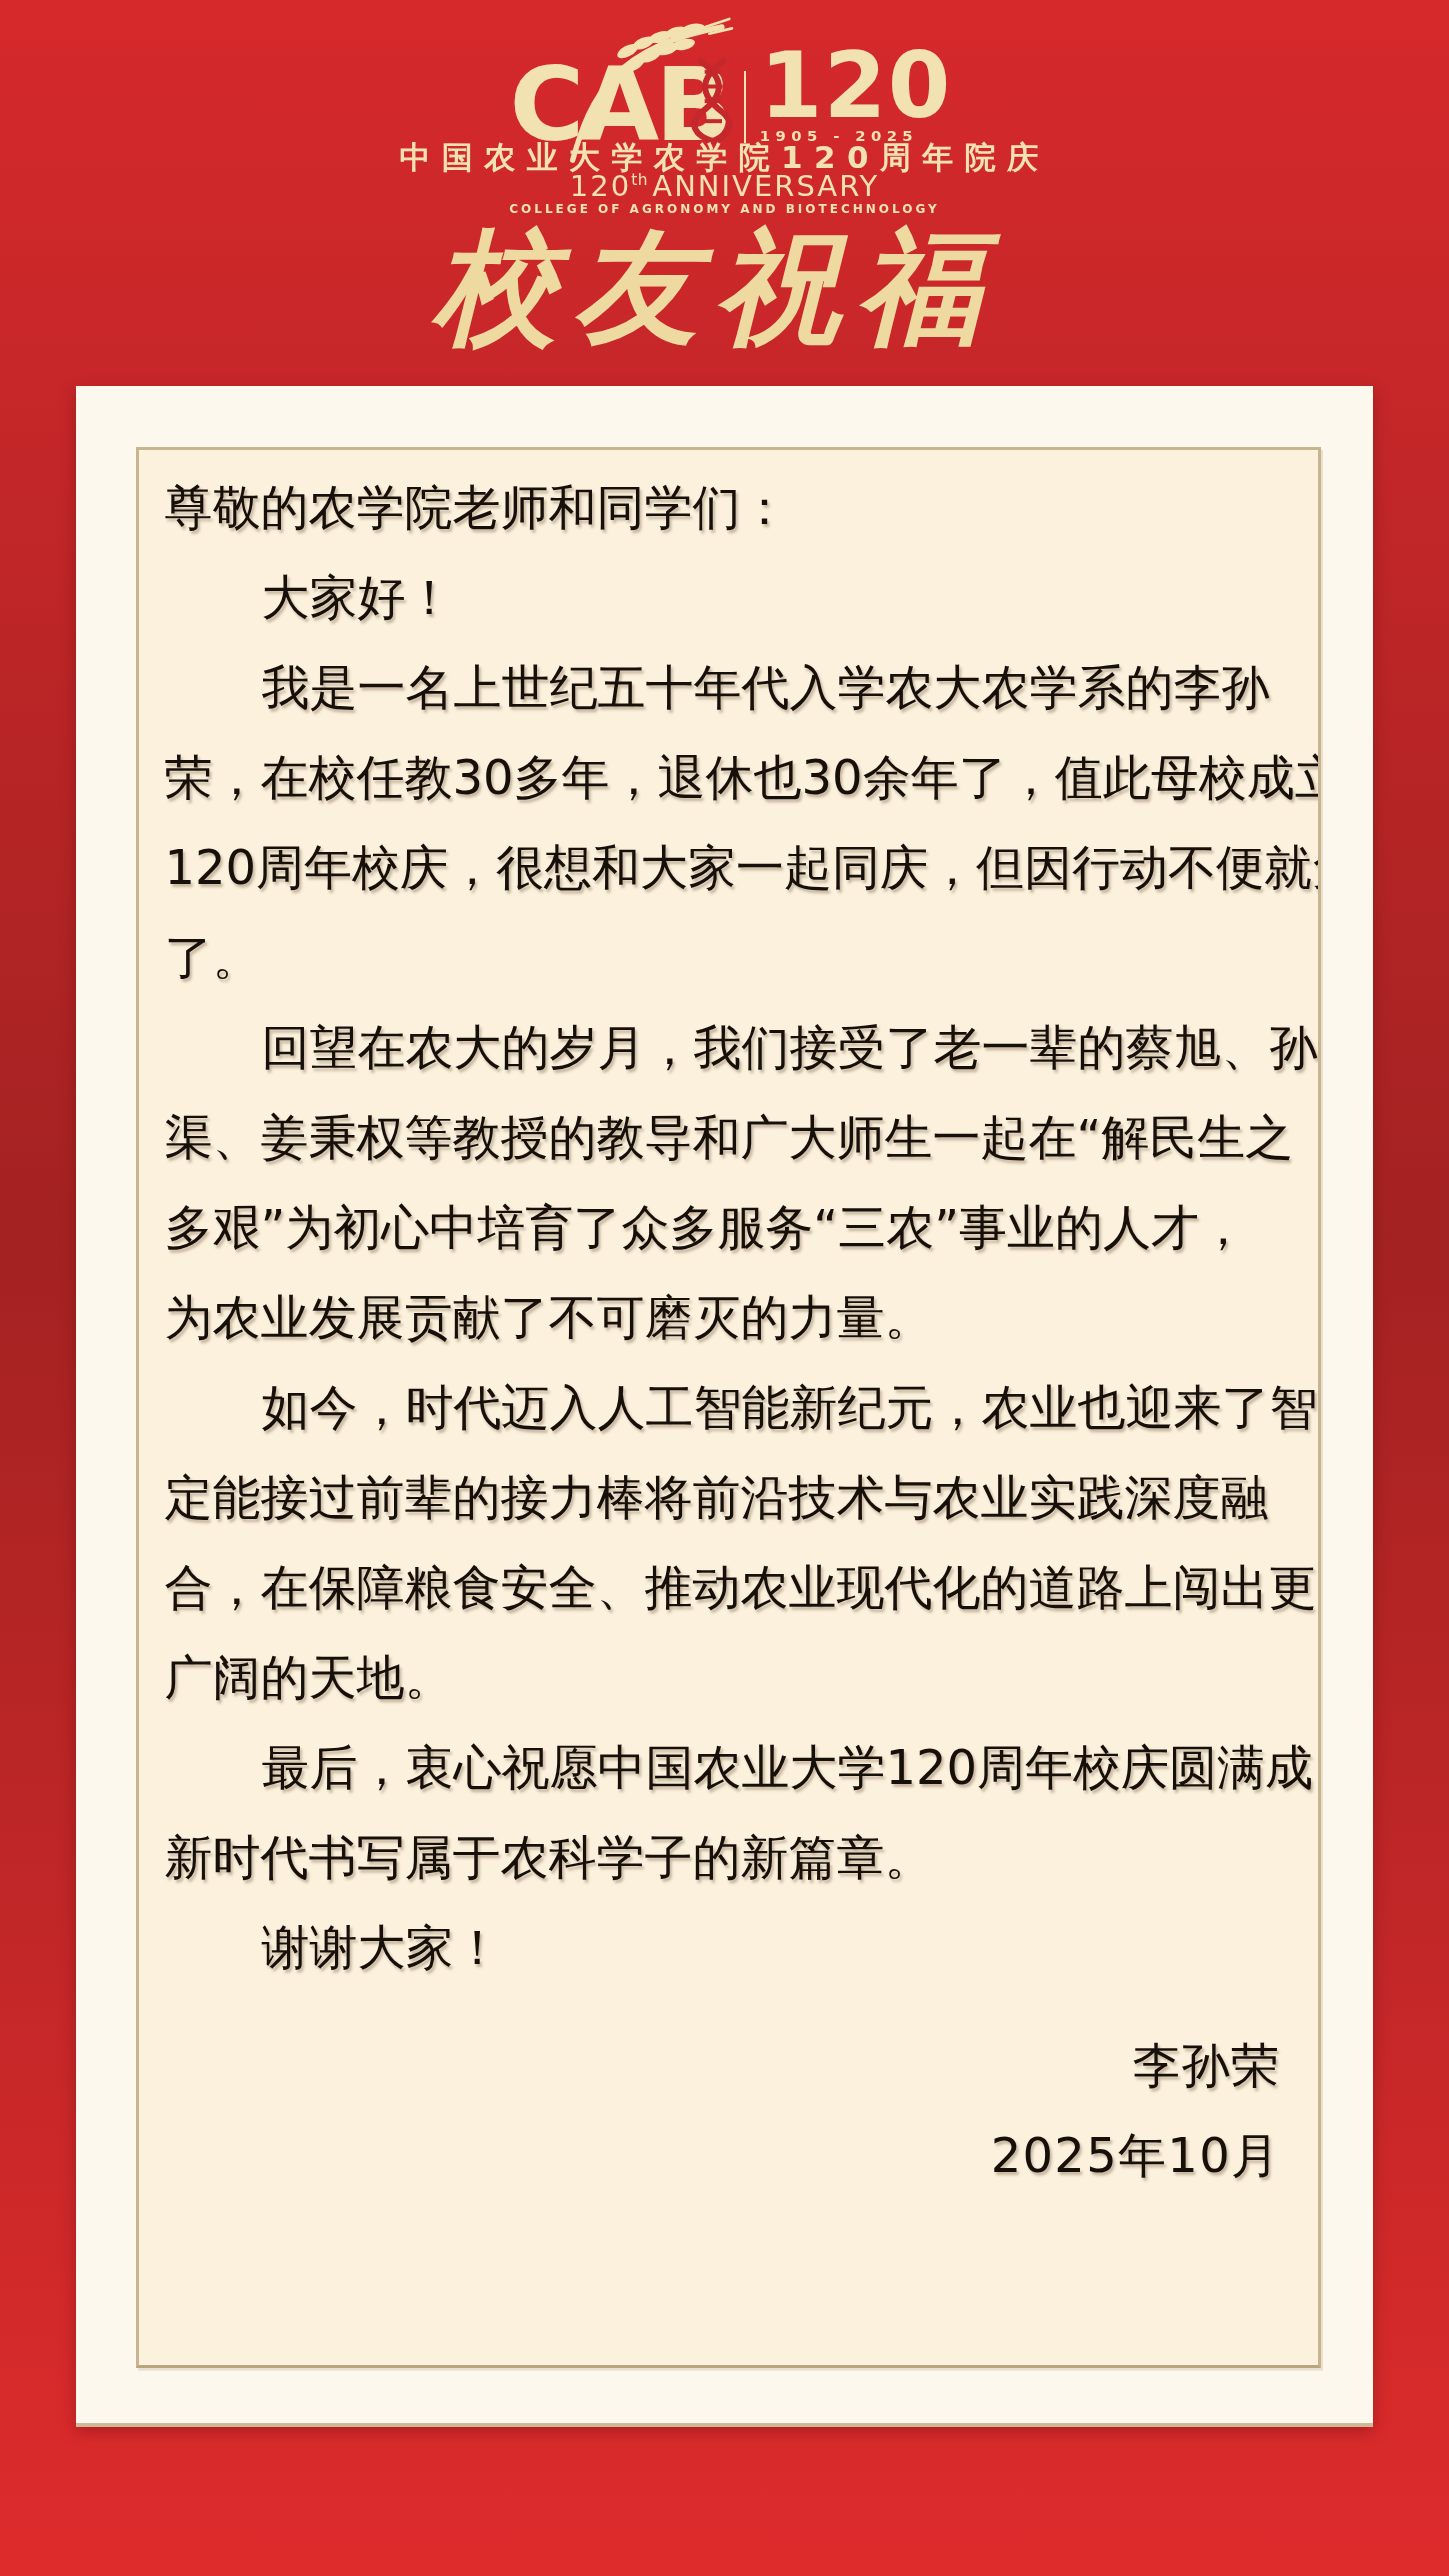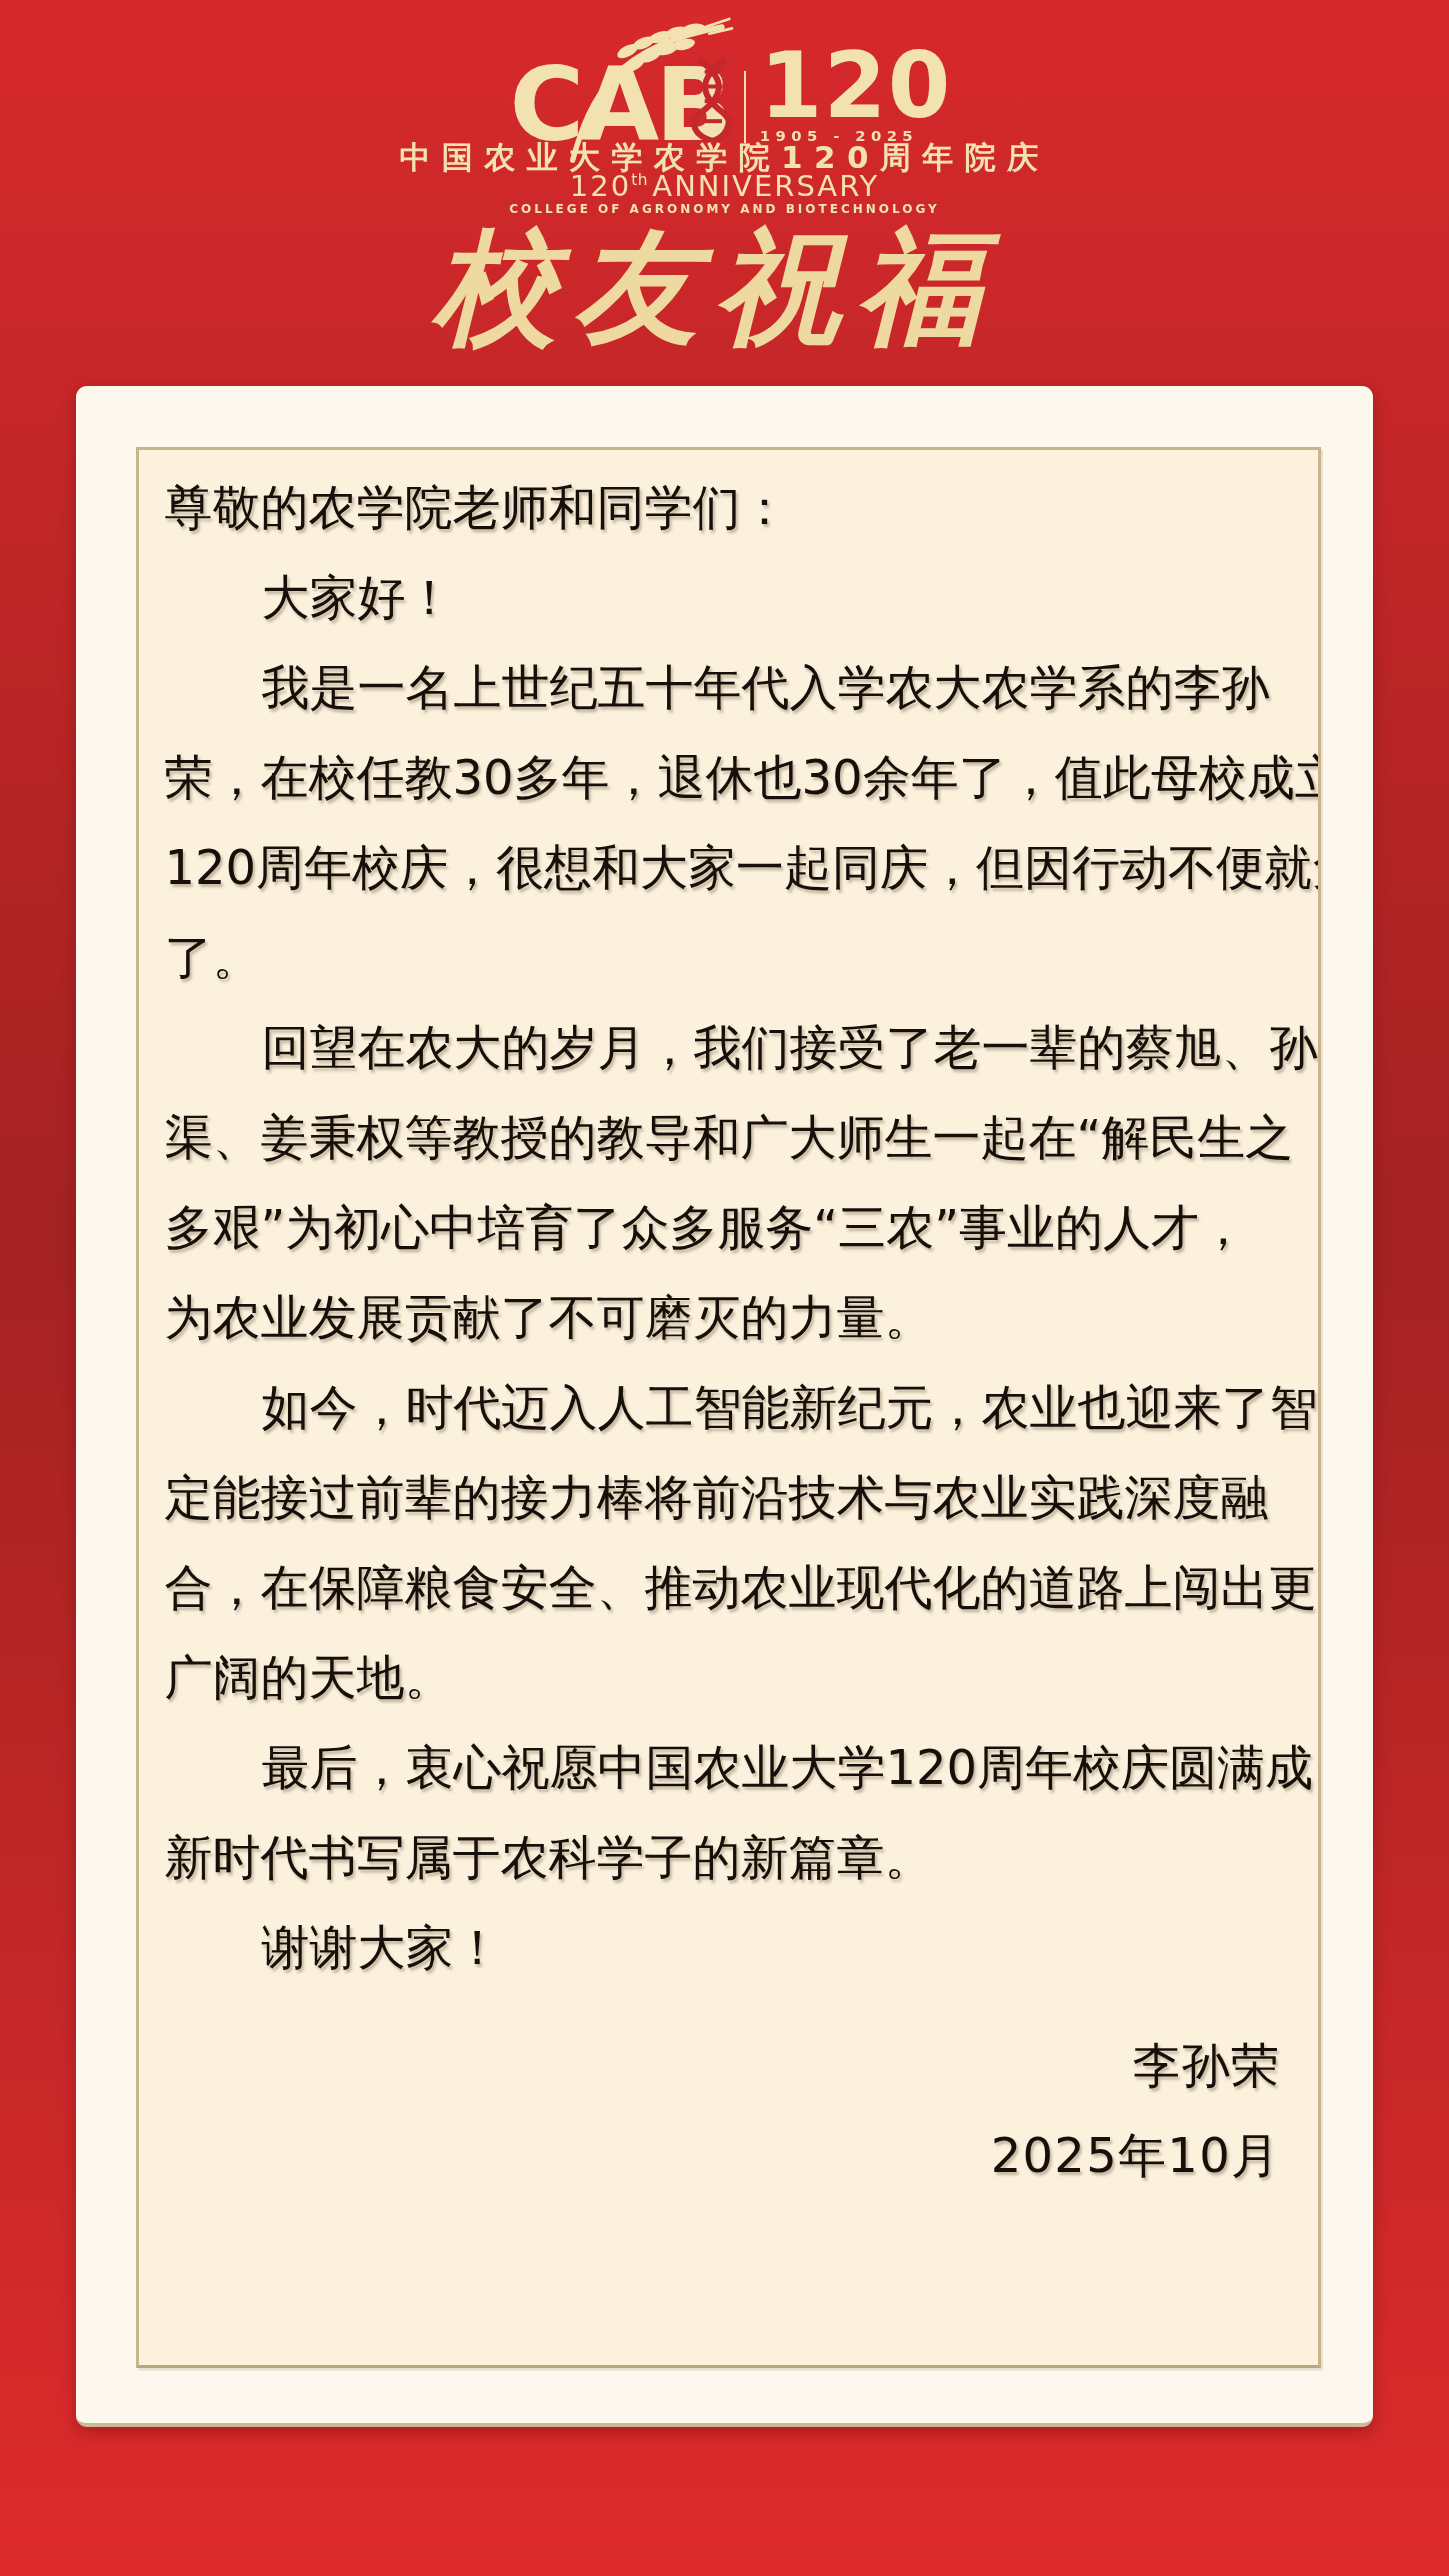--- a/index.html
+++ b/index.html
@@ -49,21 +49,20 @@
     font-family:"DejaVu Serif",serif;font-style:italic;font-weight:900;
     font-size:124px;line-height:1.15;letter-spacing:17.4px;
     color:var(--gold-deep);transform:translateX(-8.7px);white-space:nowrap;
   }
   
   .card{
     position:absolute;left:76px;top:386px;width:1297px;height:2037px;
     background:var(--card);
     border-bottom:4.7px solid #cdb997;
     box-shadow:0 5.4px 14.8px rgba(90,10,10,.35);
-    border-radius:11px;
   }
   .frame{
     position:absolute;left:60px;top:61px;width:1185px;height:1921px;
     box-sizing:border-box;border:3.4px solid var(--frame);border-bottom-color:#b9a67e;
     background:var(--card-inner);
     box-shadow:2px 2.7px 0 rgba(170,140,100,.22);
     overflow:hidden;
   }
   .letter-body{
     position:absolute;left:0;right:0;top:0;

